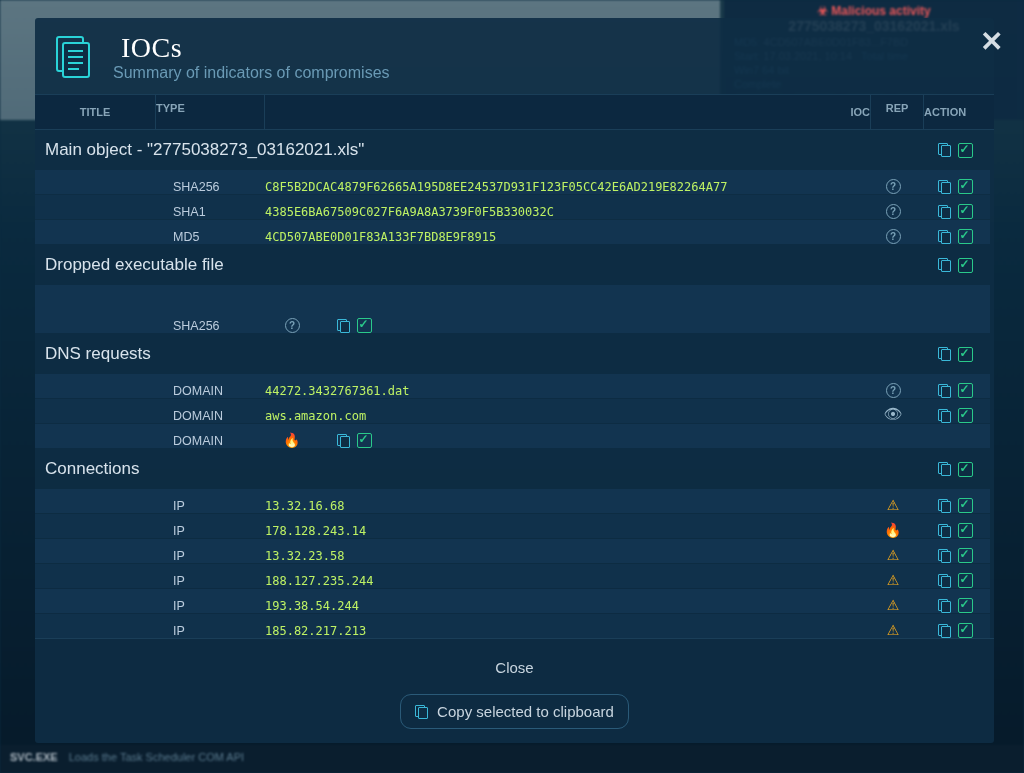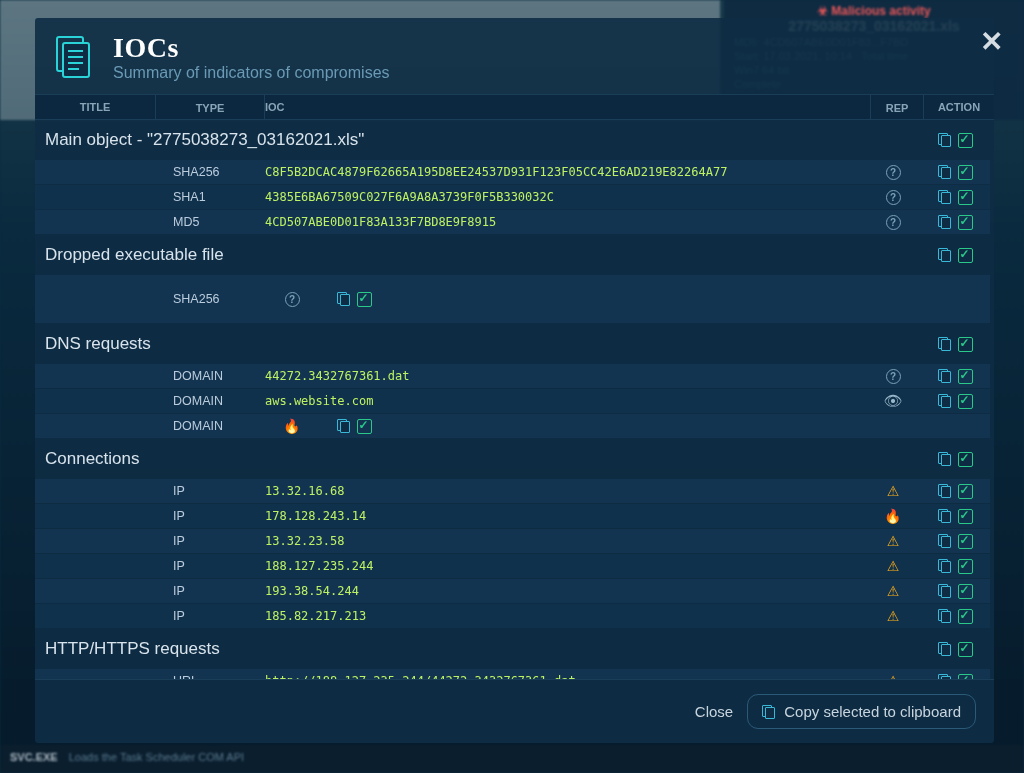--- a/index.html
+++ b/index.html
@@ -62,54 +62,55 @@
 .modal-header {
   display:flex; align-items:center; gap:16px;
   padding: 14px 20px 12px 14px;
 }
 .hdr-icon {
   width:48px; height:48px; position:relative;
 }
 .hdr-icon svg { width:48px; height:48px; }
 .hdr-text h1 {
   font-family: Georgia, serif;
-  font-weight: 700;
+  font-weight: 400;
   color: #fff;
   font-size: 28px;
   letter-spacing: 0.5px;
+  margin-left: 8px;
 }
 .hdr-text .sub { color:#6a9ab5; font-size:16px; }
 
 .table-head {
   display:flex; align-items:center;
-  background:#0c2840; height:26px;
+  background:#0c2840; height:36px;
   border-top:1px solid #1a3e58; border-bottom:1px solid #1a3e58;
   font-size:11px; color:#88a5b8; font-weight:600;
 }
 .col-title { width:120px; text-align:center; }
-.col-type  { width:110px; text-align:center; border-left:1px solid #1a3e58; border-right:1px solid #1a3e58; height:100%; line-height:26px;}
-.col-ioc   { flex:1; text-align:left; }
+.col-type  { width:110px; border-left:1px solid #1a3e58; border-right:1px solid #1a3e58; height:100%; line-height:26px;}
+.col-ioc   { flex:1; text-align:right; }
 .col-rep   { width:54px; text-align:center; border-left:1px solid #1a3e58; border-right:1px solid #1a3e58; height:100%; line-height:26px;}
-.col-act   { width:70px; text-align:center; }
+.col-act   { width:70px; }
 
 .scroll {
   flex:1; overflow-y:auto; padding-right:4px;
 }
 .scroll::-webkit-scrollbar { width:8px; }
 .scroll::-webkit-scrollbar-track { background:#0b2538; }
 .scroll::-webkit-scrollbar-thumb { background:#2a6a8e; border-radius:4px; }
 
 .section-head {
   display:flex; align-items:center;
   height:40px; padding-left:10px;
   color:#d8e3ec; font-size:17px;
 }
 .section-head .label { flex:1; }
 .row {
-  display:flex; align-items:center;
+  display:flex; align-items:flex-end;
   height:24px;
   background:#123450;
   margin-bottom:1px;
   font-size:12.5px;
 }
 .row.alt { background:#10314b; }
 .row .t  { width:120px; }
 .row .ty { width:110px; text-align:left; padding-left:18px; color:#bcd; }
 .row .ioc{ flex:1; color:#bef264; font-family: Menlo, Consolas, monospace; font-size:12px; white-space:nowrap; overflow:hidden; }
 .row .ioc.multi { white-space:normal; line-height:1.6; font-family:inherit; font-size:12.5px; }
@@ -134,22 +135,22 @@
 .icon-copy::before { top:0; left:0; }
 .icon-copy::after  { top:2px; left:3px; background:#0e2d44; }
 .chk {
   width:15px; height:15px; border:1.5px solid #2ac98a; border-radius:2px; position:relative; cursor:pointer;
 }
 .chk.checked::after {
   content:'✓'; position:absolute; color:#2ac98a; font-size:12px; top:-2px; left:1px; font-weight:bold;
 }
 
 .footer {
-  display:flex; justify-content:flex-end; align-items:center; gap:4px;
-  padding:14px 18px; border-top:1px solid #1a3e58;
+  display:flex; justify-content:flex-end; align-items:center; gap:12px;
+  padding:14px 18px; border-top:1px solid #1a3e58;flex-direction:column;
 }
 .btn-close { color:#c8d5df; font-size:15px; cursor:pointer; padding:6px 10px; }
 .btn-copy {
   border:1px solid #2a5a78; padding:8px 14px; border-radius:11px;
   color:#c8d5df; font-size:15px; cursor:pointer; display:flex; align-items:center; gap:8px;
 }
 </style>
 </head>
 <body>
 
@@ -274,21 +275,21 @@
         <div class="ioc">44272.3432767361.dat</div>
         <div class="rep"><span class="icon-q">?</span></div>
         <div class="act">
           <span class="icon-copy"></span>
           <span class="chk checked"></span>
         </div>
       </div>
       <div class="row alt">
         <div class="t"></div>
         <div class="ty">DOMAIN</div>
-        <div class="ioc">aws.website.com</div>
+        <div class="ioc">aws.amazon.com</div>
         <div class="rep"><span class="icon-eye">👁</span></div>
         <div class="act">
           <span class="icon-copy"></span>
           <span class="chk checked"></span>
         </div>
       </div>
       <div class="row">
         <div class="t"></div>
         <div class="ty">DOMAIN</div>
         <div class="rep"><span class="icon-fire">🔥</span></div>

